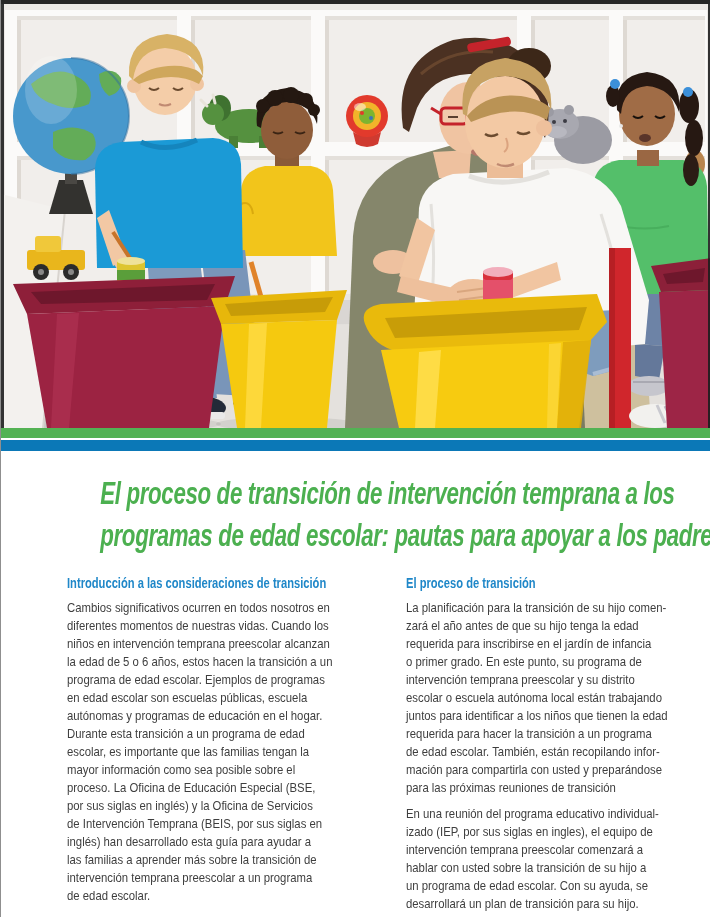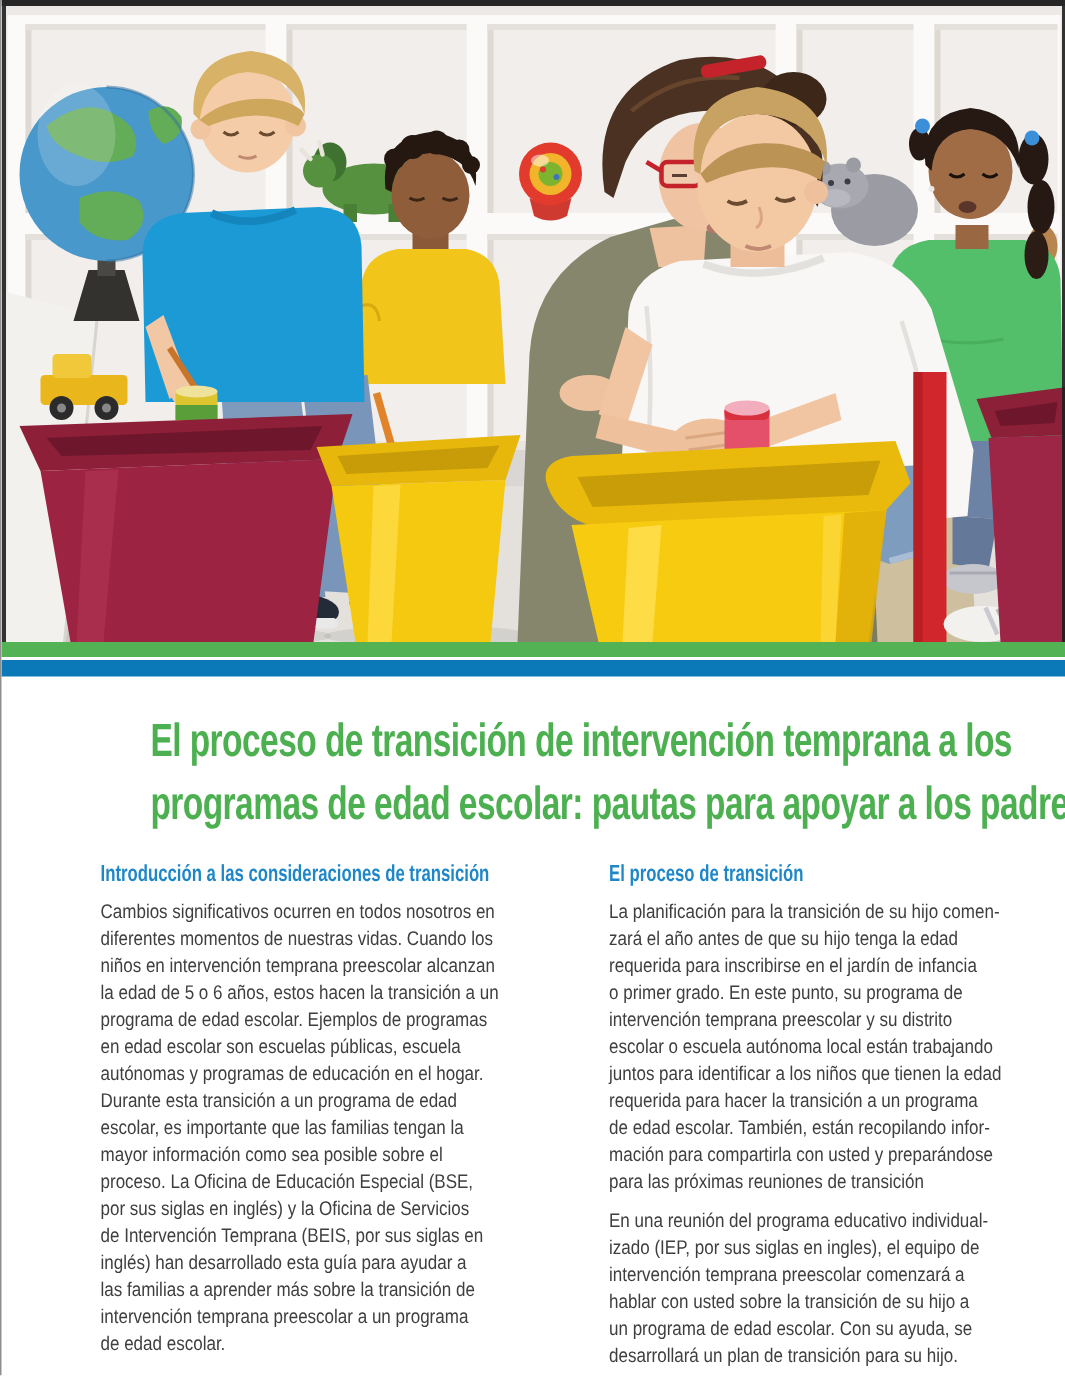--- a/index.html
+++ b/index.html
@@ -13,21 +13,21 @@
     box-sizing: border-box; border-left: 1px solid #8f8f8f;
     background: #ffffff; overflow: hidden;
   }
   .top-strip { height: 4px; background: #262626; }
   .photo-wrap { height: 424px; overflow: hidden; background: #ece9e6; }
   .photo-wrap svg { display: block; }
   .bar-green { height: 10px; background: #53b254; }
   .bar-gap   { height: 2px;  background: #ffffff; }
   .bar-blue  { height: 11px; background: #0b78b7; }
 
-  .title { margin: 22px 0 0 0; }
+  .title { margin: 22px 0 0 0; font-style: italic; }
   .title-line {
     display: block; white-space: nowrap; text-align: center;
     font-size: 31px; font-weight: bold; color: #4cb050;
     line-height: 42px; letter-spacing: -0.5px;
     transform: scaleX(0.72);
   }
 
   .columns { display: flex; margin: 16px 0 0 38px; }
   .col { width: 310px; margin-left: 28px; }
   .col + .col { margin-left: 29px; }

